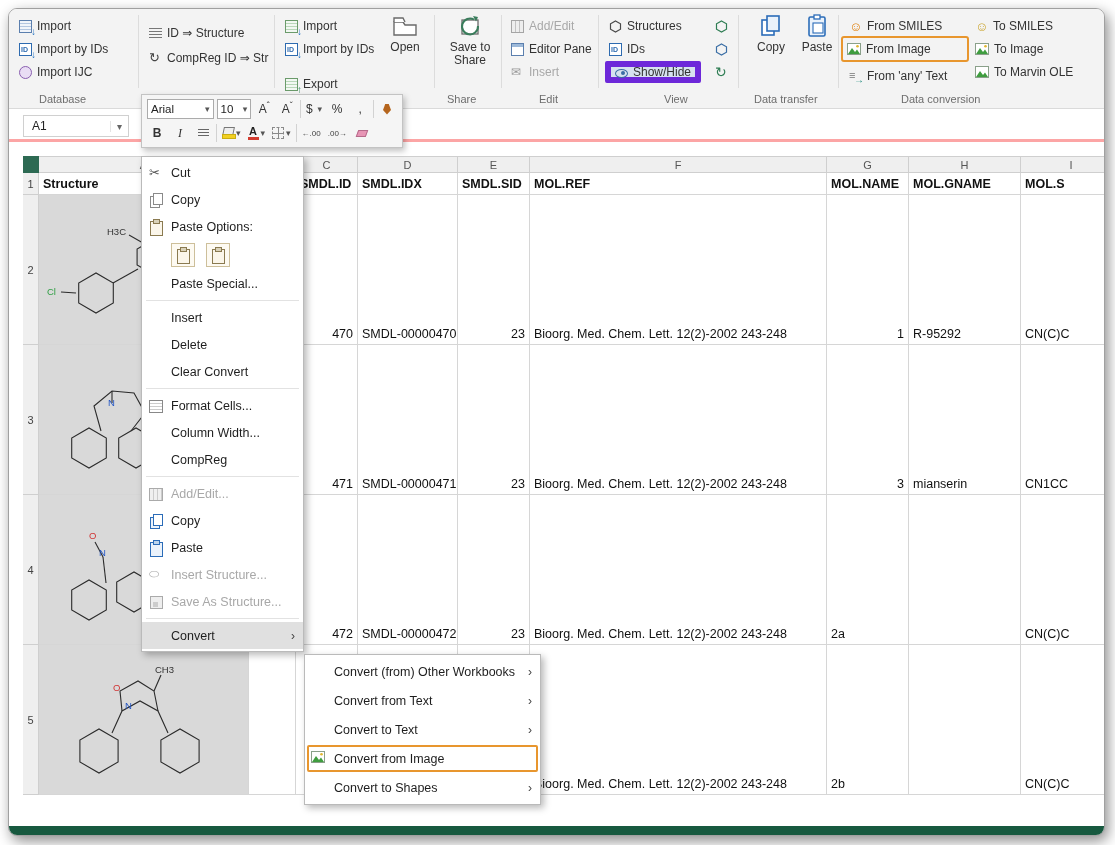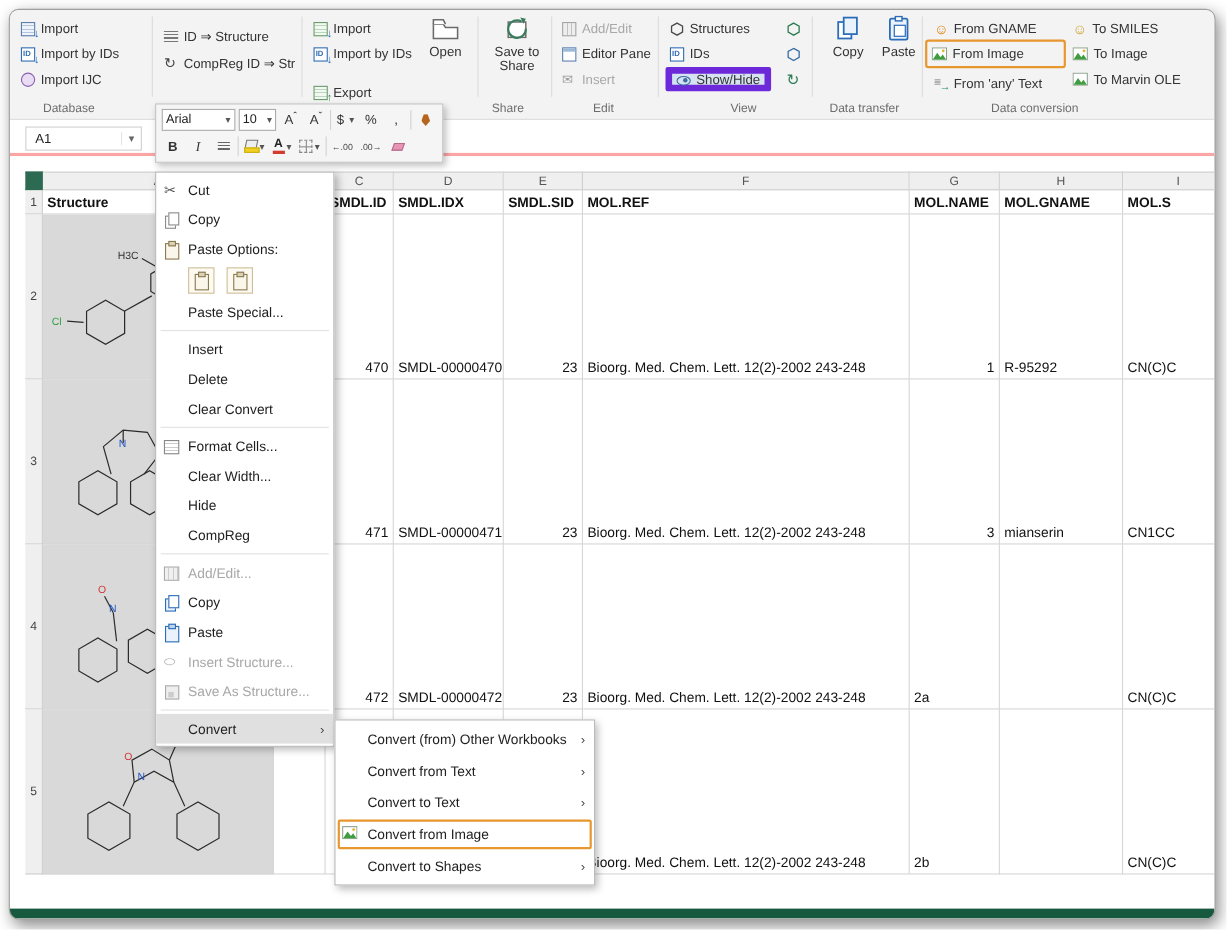--- a/index.html
+++ b/index.html
@@ -240,21 +240,21 @@
         <rect x="4" y="3" width="16" height="19" rx="1.5" fill="#eaf2fb" stroke="#2b6cb8" stroke-width="1.6"></rect>
         <rect x="9" y="1" width="6" height="4" fill="#fff" stroke="#2b6cb8" stroke-width="1.3"></rect>
         <rect x="8" y="9" width="10" height="10" fill="#fff" stroke="#2b6cb8" stroke-width="1.1"></rect>
       </svg>
       <span class="lbl">Paste</span>
     </div>
     <div class="rb-divider" style="left:829px"></div>
 
     <div class="rb-btn" style="left:836px;top:6px">
       <span class="smile or">☺</span>
-      <span>From GNAME</span>
+      <span>From SMILES</span>
     </div>
     <div class="rb-btn annotb" style="left:832px;top:27px;width:128px;height:26px">
       <svg width="14" height="12" viewBox="0 0 14 12">
         <rect x="0.5" y="0.5" width="13" height="11" fill="#fff" stroke="#8aa08a"></rect>
         <path d="M1 11 L5 5 L8 9 L10 6.5 L13 11 Z" fill="#3f9d3f"></path>
         <circle cx="10.5" cy="3.2" r="1.3" fill="#e0b62e"></circle>
       </svg>
       <span>From Image</span>
     </div>
     <div class="rb-btn" style="left:836px;top:56px">
@@ -513,25 +513,21 @@
           <span class="ic"></span>
           <span>Clear Convert</span>
         </div>
         <div class="msep"></div>
         <div class="mi">
           <span class="ic i-format-cells"></span>
           <span>Format Cells...</span>
         </div>
         <div class="mi">
           <span class="ic"></span>
-          <span>Clear Width...</span>
-        </div>
-        <div class="mi">
-          <span class="ic"></span>
-          <span>Hide</span>
+          <span>Column Width...</span>
         </div>
         <div class="mi">
           <span class="ic"></span>
           <span>CompReg</span>
         </div>
         <div class="msep"></div>
         <div class="mi dis">
           <span class="ic i-addedit"></span>
           <span>Add/Edit...</span>
         </div>

